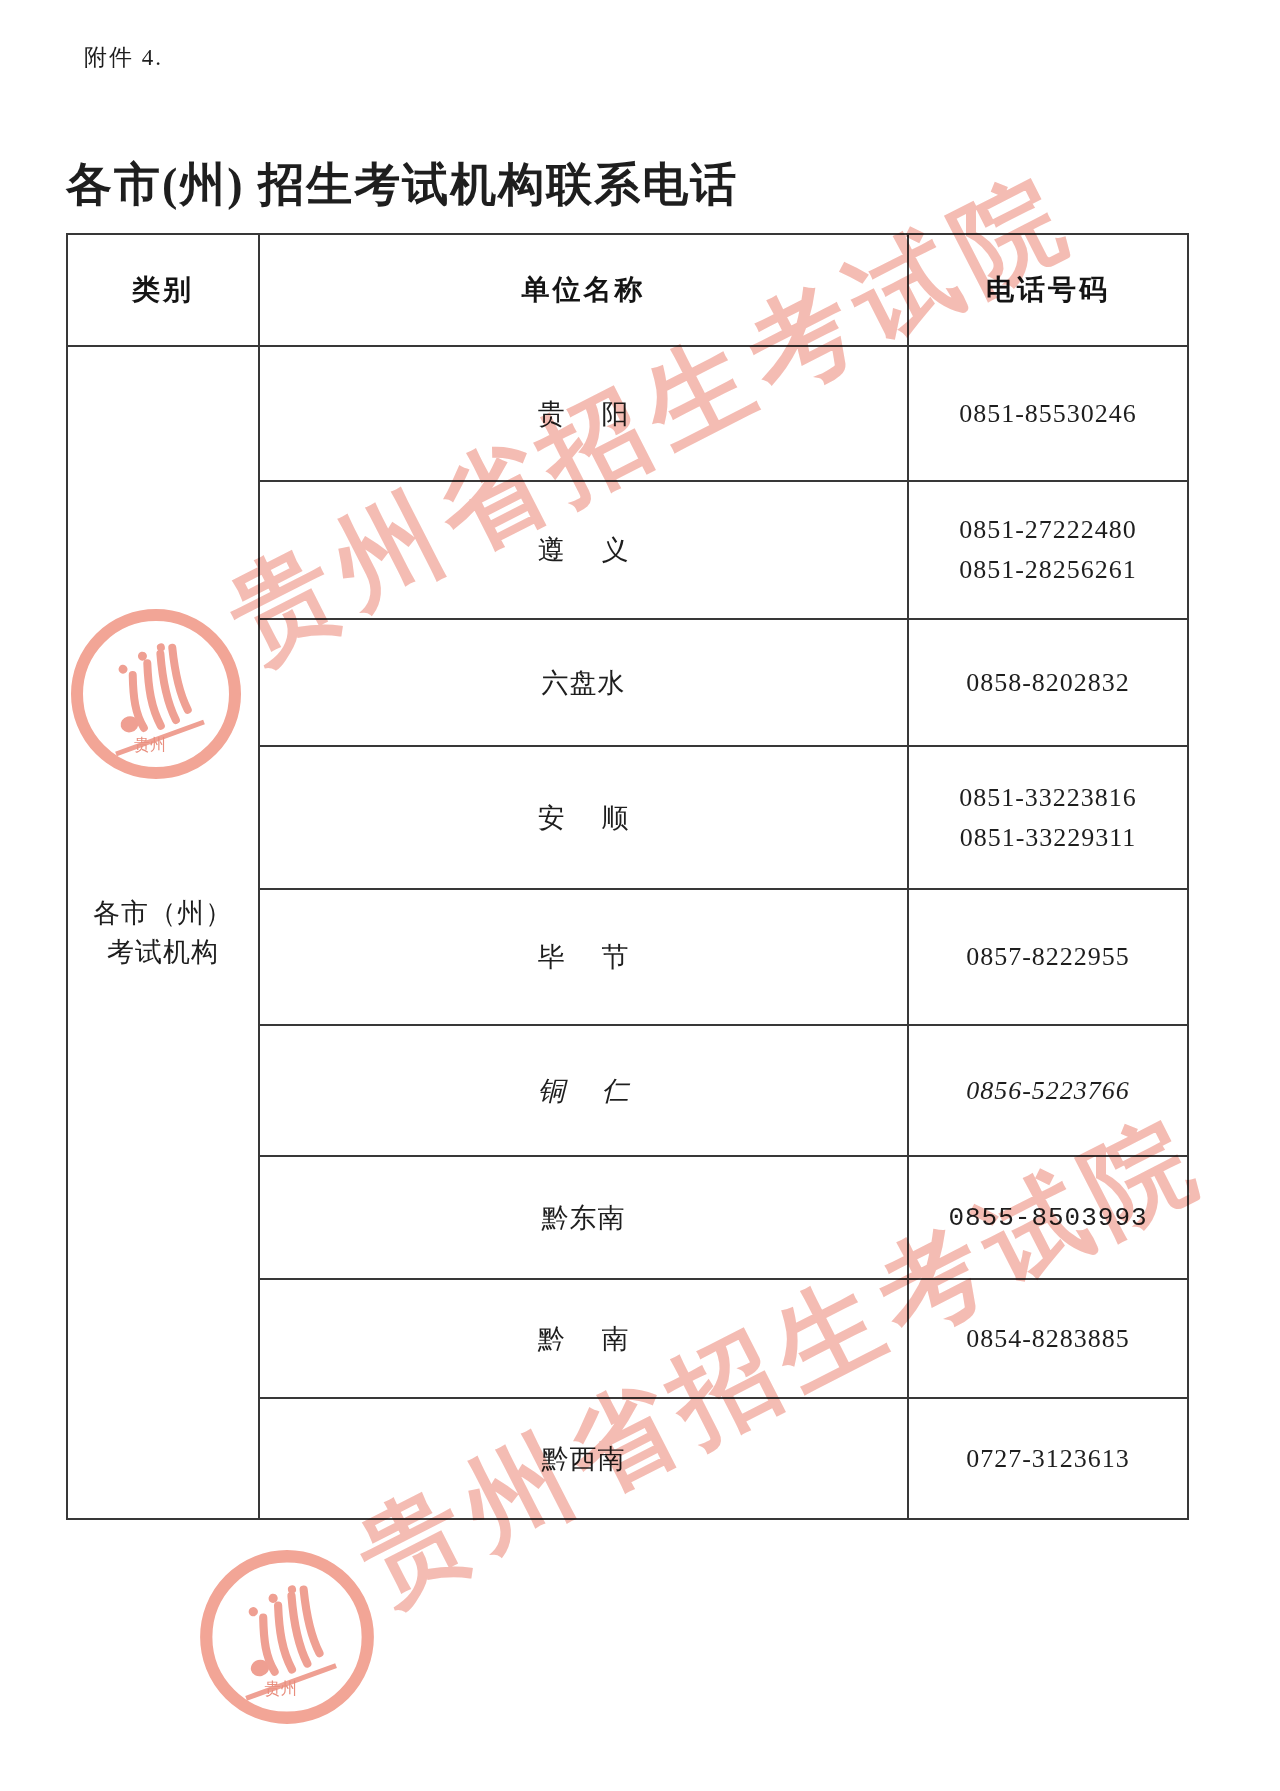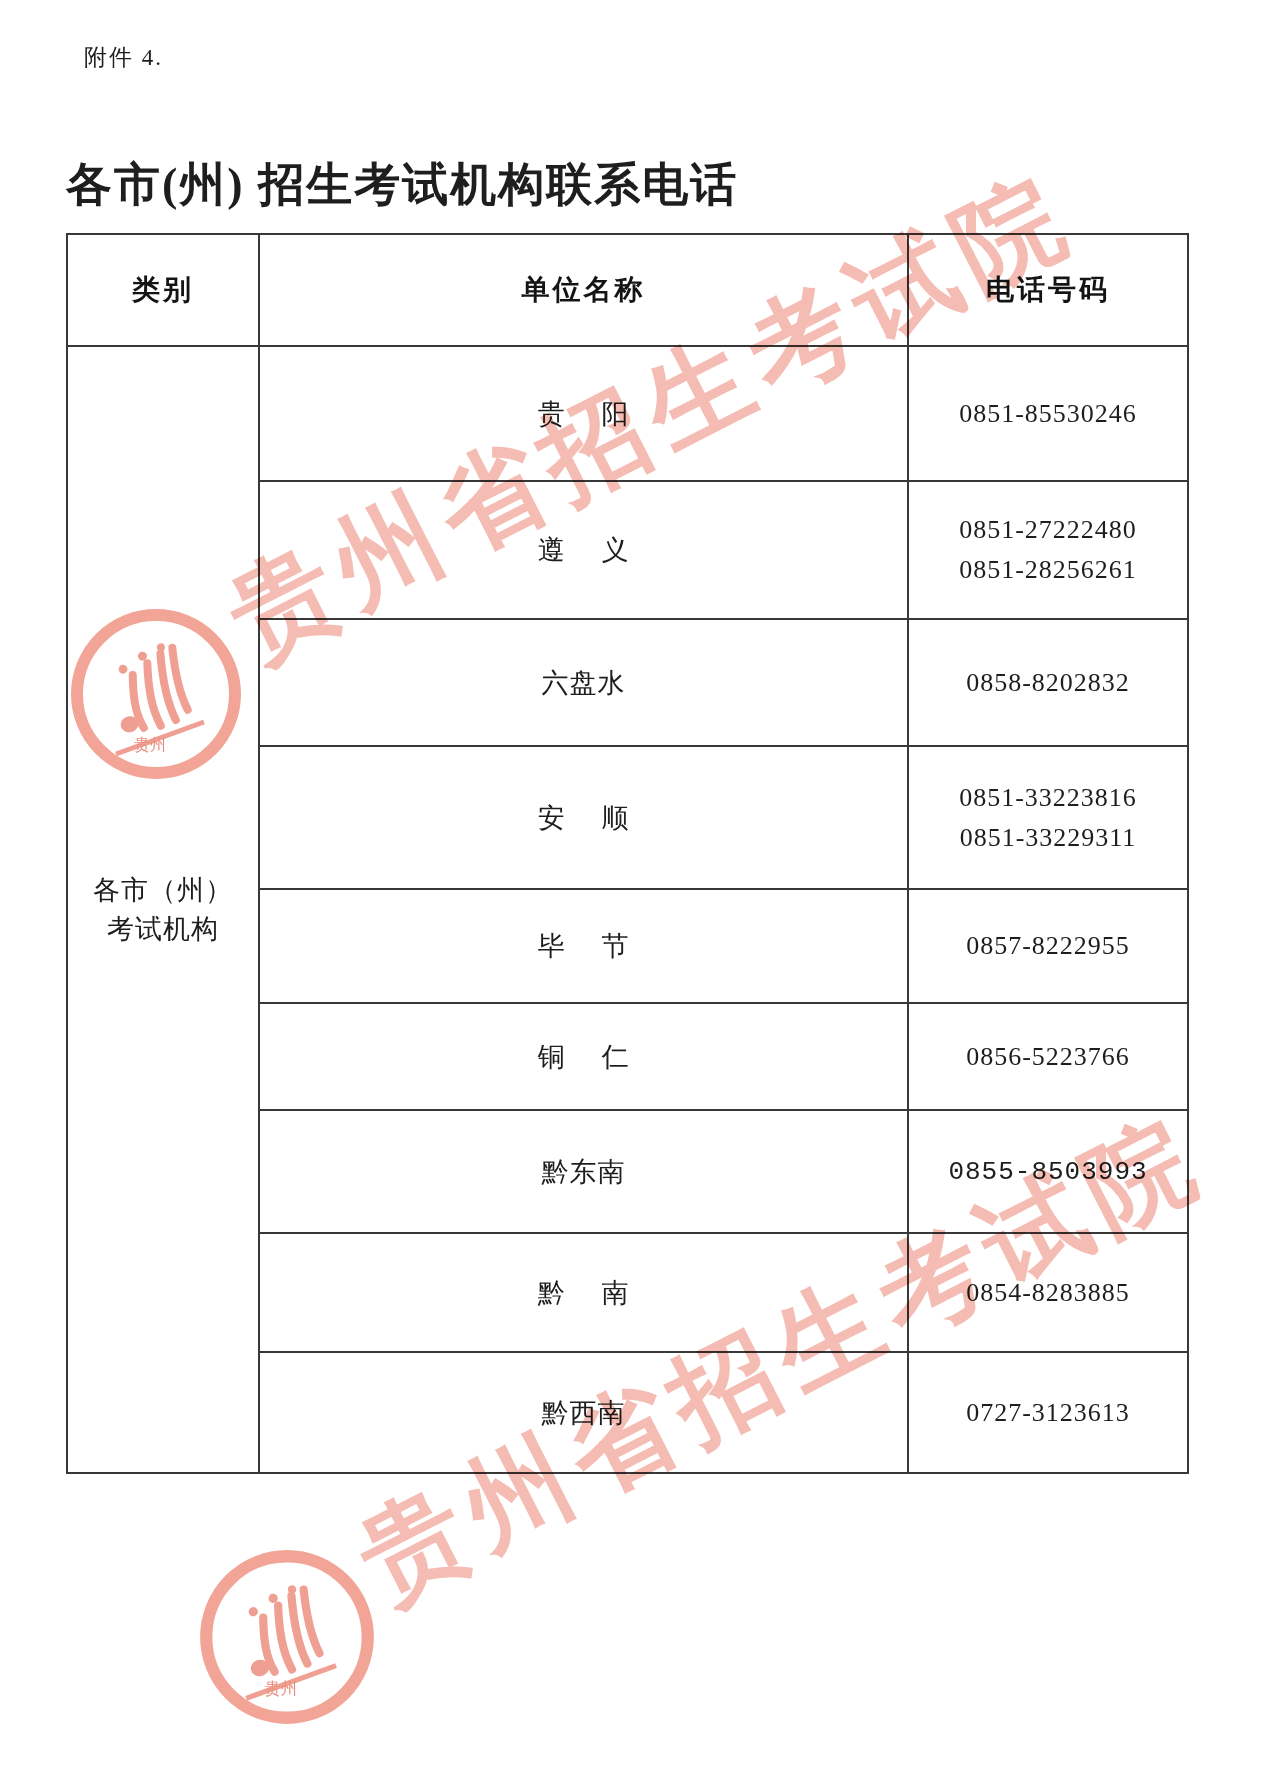--- a/index.html
+++ b/index.html
@@ -93,27 +93,27 @@
           <div>0858-8202832</div>
         </td>
       </tr>
       <tr style="height: 143px; padding-left: 28px;">
         <td class="unit-cell">安　 顺</td>
         <td class="phone-cell">
           <div>0851-33223816</div>
           <div>0851-33229311</div>
         </td>
       </tr>
-      <tr style="height: 114px;">
+      <tr style="height: 136px;">
         <td class="unit-cell">毕　 节</td>
         <td class="phone-cell">
           <div>0857-8222955</div>
         </td>
       </tr>
-      <tr style="height: 107px;">
+      <tr style="height: 131px; font-style: italic;">
         <td class="unit-cell">铜　 仁</td>
         <td class="phone-cell">
           <div>0856-5223766</div>
         </td>
       </tr>
       <tr style="height: 123px; font-family: Liberation Mono, monospace;">
         <td class="unit-cell">黔东南</td>
         <td class="phone-cell">
           <div>0855-8503993</div>
         </td>

